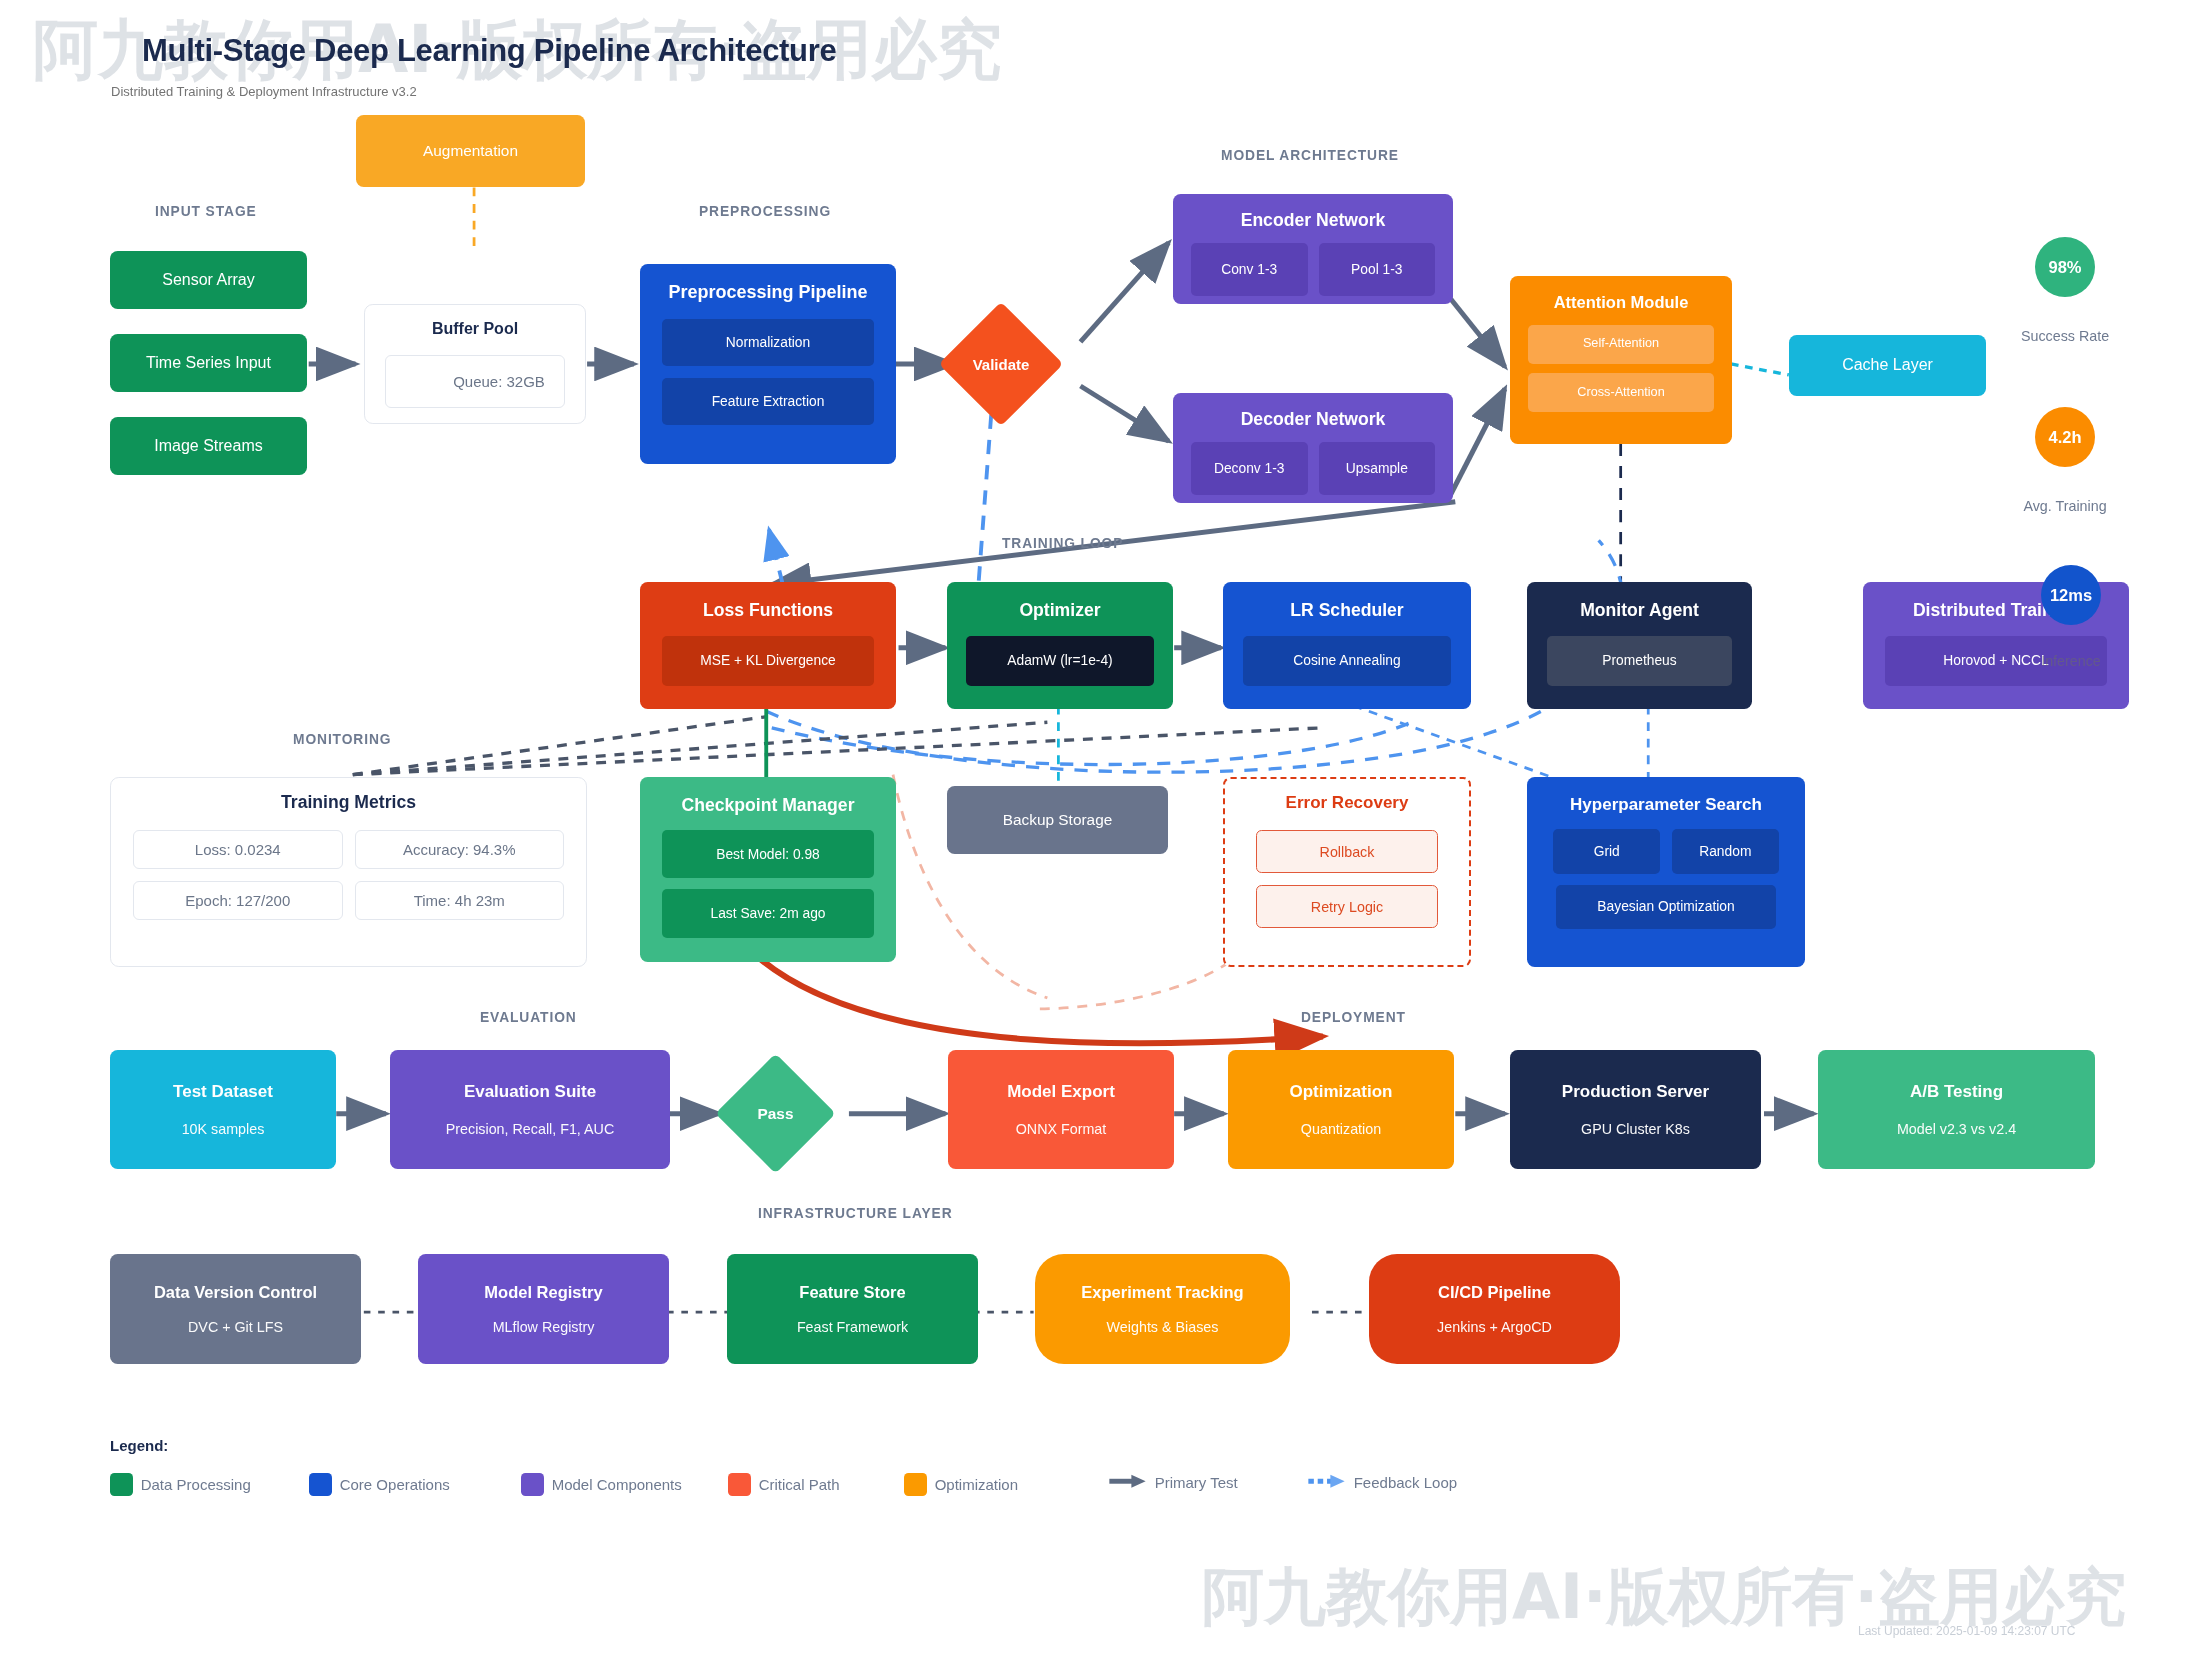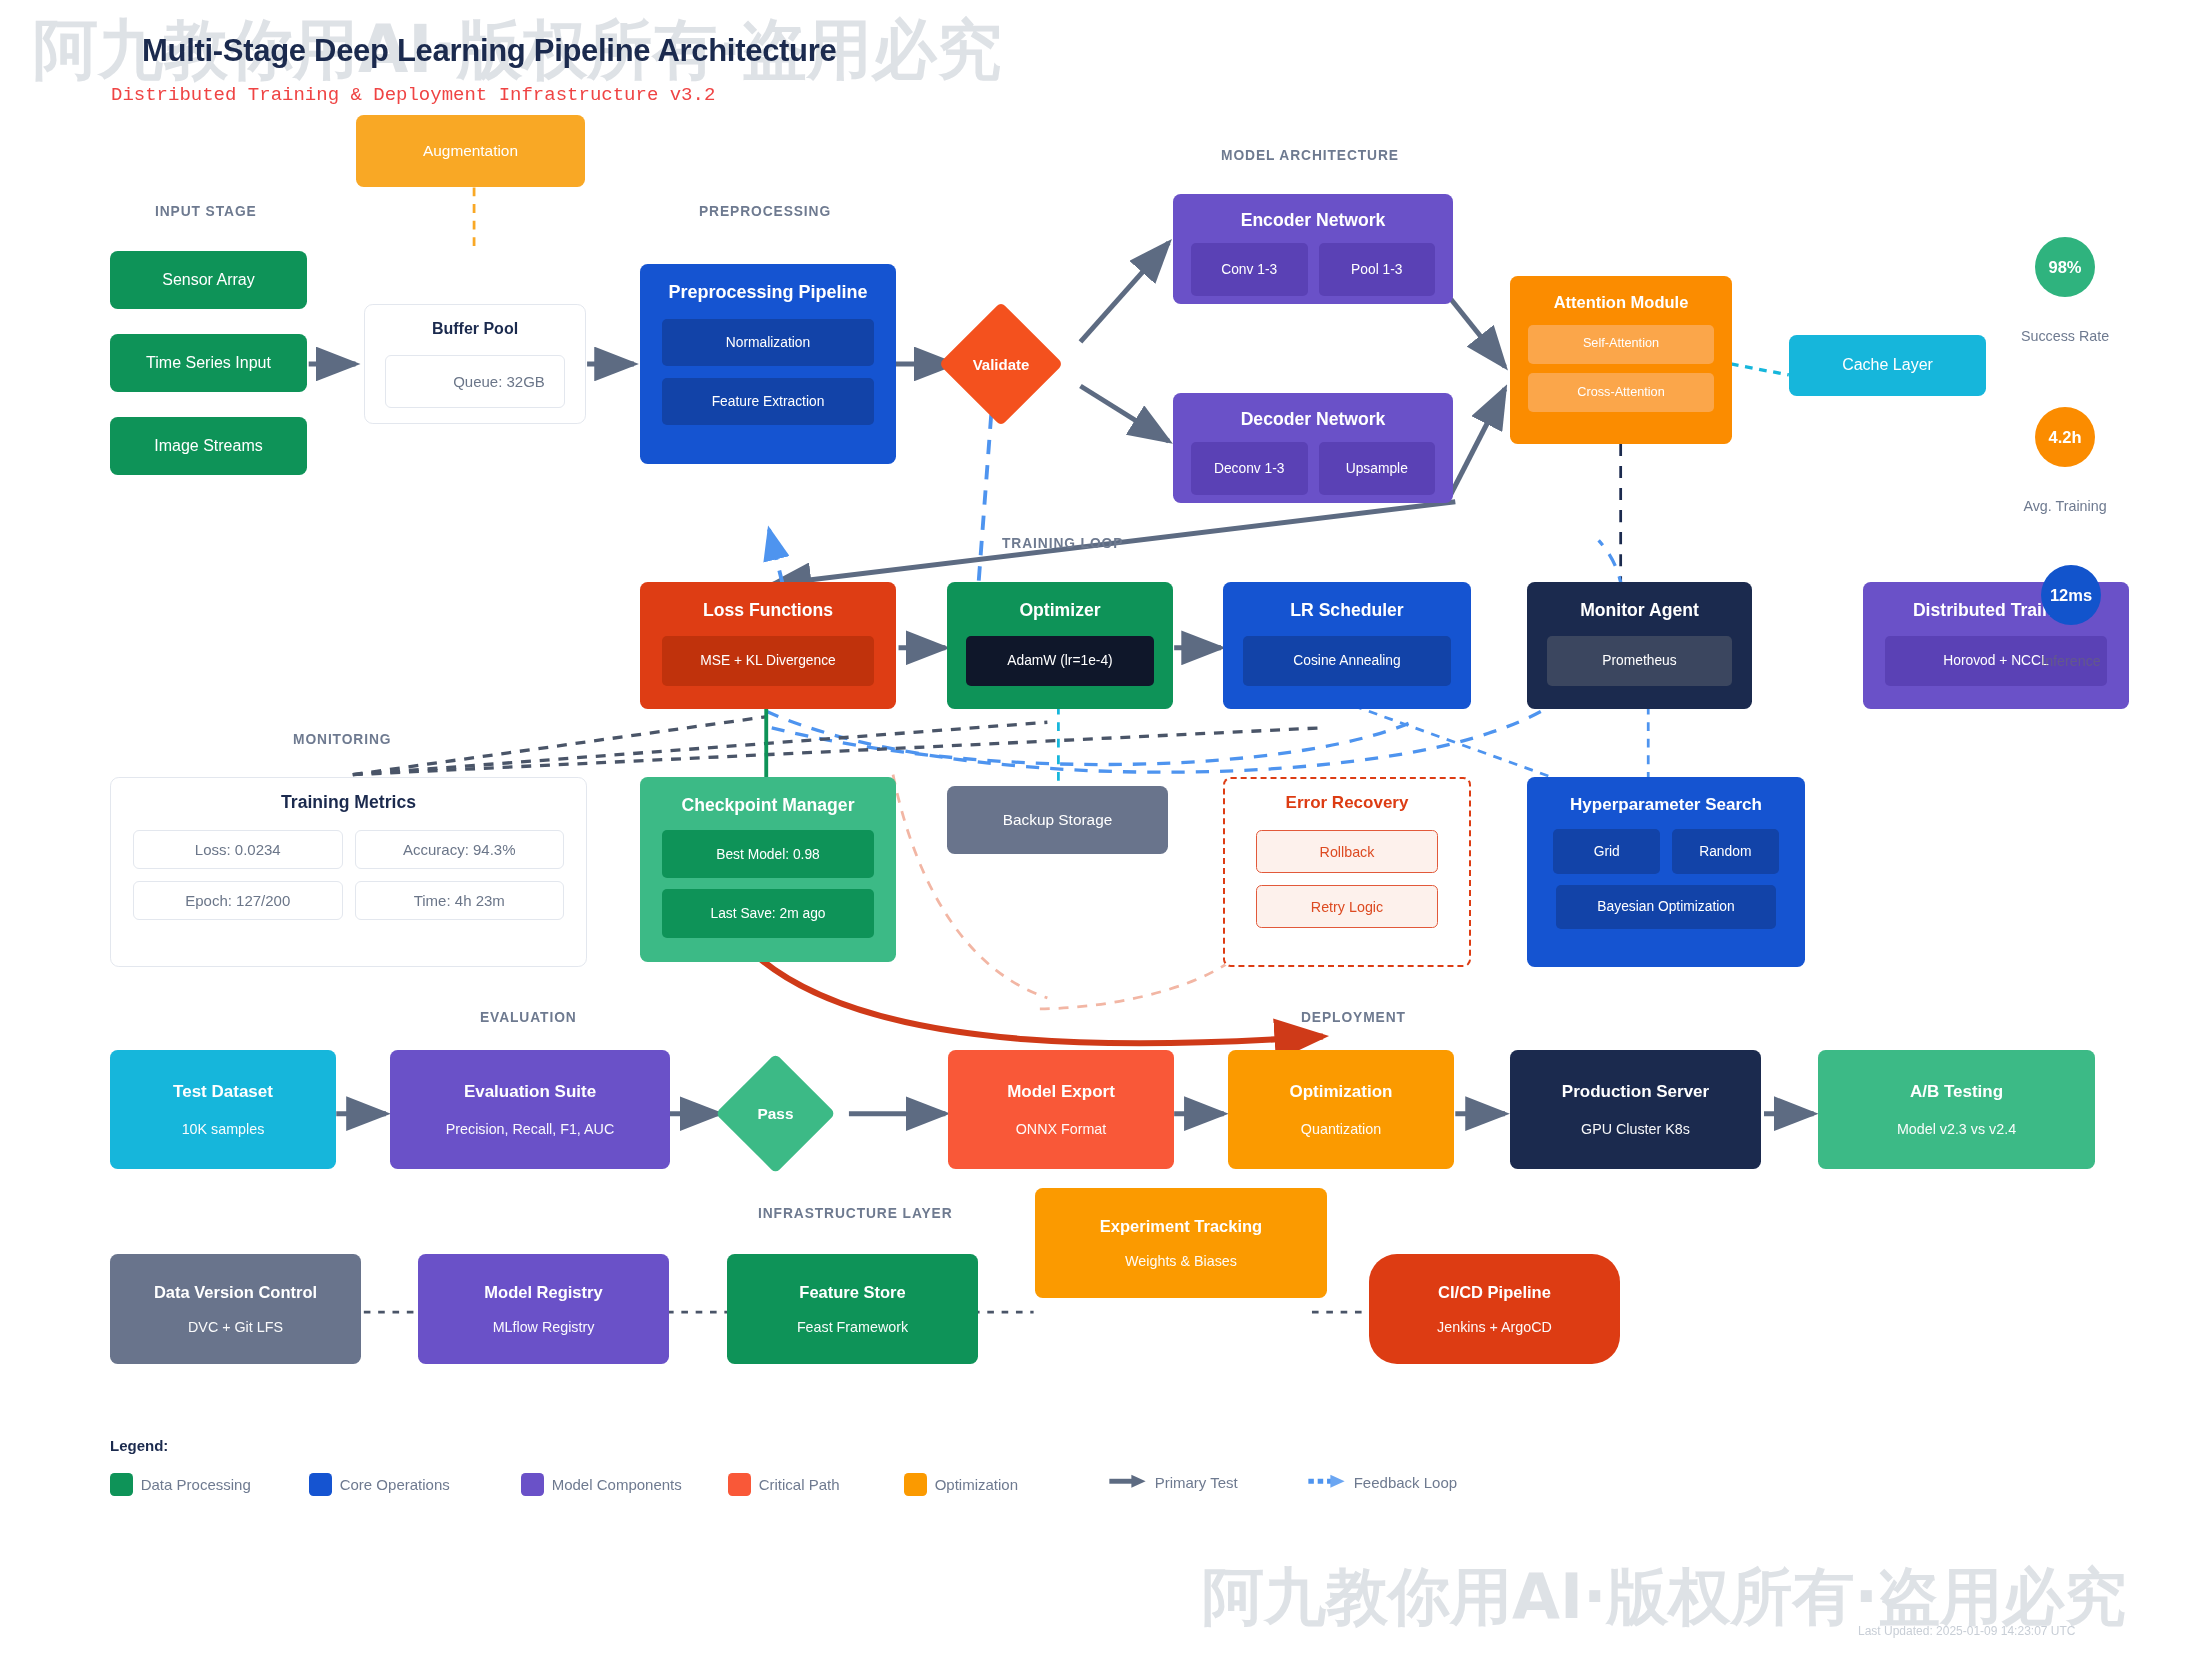--- a/index.html
+++ b/index.html
@@ -2,21 +2,21 @@
 <html style="font-size:8.8px"><head>
 <meta charset="utf-8">
 <style>
   html,body{margin:0;padding:0;background:#ffffff;}
   body{width:2205px;height:1654px;position:relative;overflow:hidden;
        font-family:"Liberation Sans","DejaVu Sans",sans-serif;color:#1f2d4d;}
   .abs{position:absolute;box-sizing:border-box;}
 
   
   #page-title{left:110px;top:33px;font-size:31px;font-weight:bold;color:#1b2a4e;letter-spacing:-0.3px;margin-left:32px;}
-  #page-subtitle{left:111px;top:84px;font-size:19px;color:#ef4444;font-family:Liberation Mono, monospace;}
+  #page-subtitle{left:111px;top:84px;font-size:13px;color:#737373;}
 
   
   .section-label{font-size:13.8px;font-weight:bold;letter-spacing:0.9px;color:#6e7a90;}
 
   
   .node{border-radius:7.7px;display:flex;flex-direction:column;align-items:center;
         justify-content:center;color:#fff;text-align:center;padding:5.5px 4.4px;}
   .node .title{font-weight:bold;line-height:1.15;}
   .node .sub{font-weight:normal;opacity:.97;}
 
@@ -372,21 +372,21 @@
   <span class="sub" style="font-size:14.3px;margin-top:17.6px;">DVC + Git LFS</span>
 </div>
 <div class="abs node" style="left:418px;top:1254px;width:251px;height:110px;background:#6a51c8;justify-content:center;">
   <span class="title" style="font-size:16.5px;">Model Registry</span>
   <span class="sub" style="font-size:14.3px;margin-top:17.6px;">MLflow Registry</span>
 </div>
 <div class="abs node" style="left:727px;top:1254px;width:251px;height:110px;background:#0e9358;justify-content:center;">
   <span class="title" style="font-size:16.5px;">Feature Store</span>
   <span class="sub" style="font-size:14.3px;margin-top:17.6px;">Feast Framework</span>
 </div>
-<div class="abs node" style="left:1035px;top:1188px;width:292px;height:110px;background:#fb9a00;justify-content:center;">
+<div class="abs node" style="left:1035px;top:1254px;width:255px;height:110px;background:#fb9a00;justify-content:center;border-radius:29px;">
   <span class="title" style="font-size:16.5px;">Experiment Tracking</span>
   <span class="sub" style="font-size:14.3px;margin-top:17.6px;">Weights &amp; Biases</span>
 </div>
 <div class="abs node" style="left:1369px;top:1254px;width:251px;height:110px;background:#dd3c13;justify-content:center;border-radius:28px;">
   <span class="title" style="font-size:16.5px;">CI/CD Pipeline</span>
   <span class="sub" style="font-size:14.3px;margin-top:17.6px;">Jenkins + ArgoCD</span>
 </div>
 
 <div class="abs" id="legend-title">Legend:</div>
 

